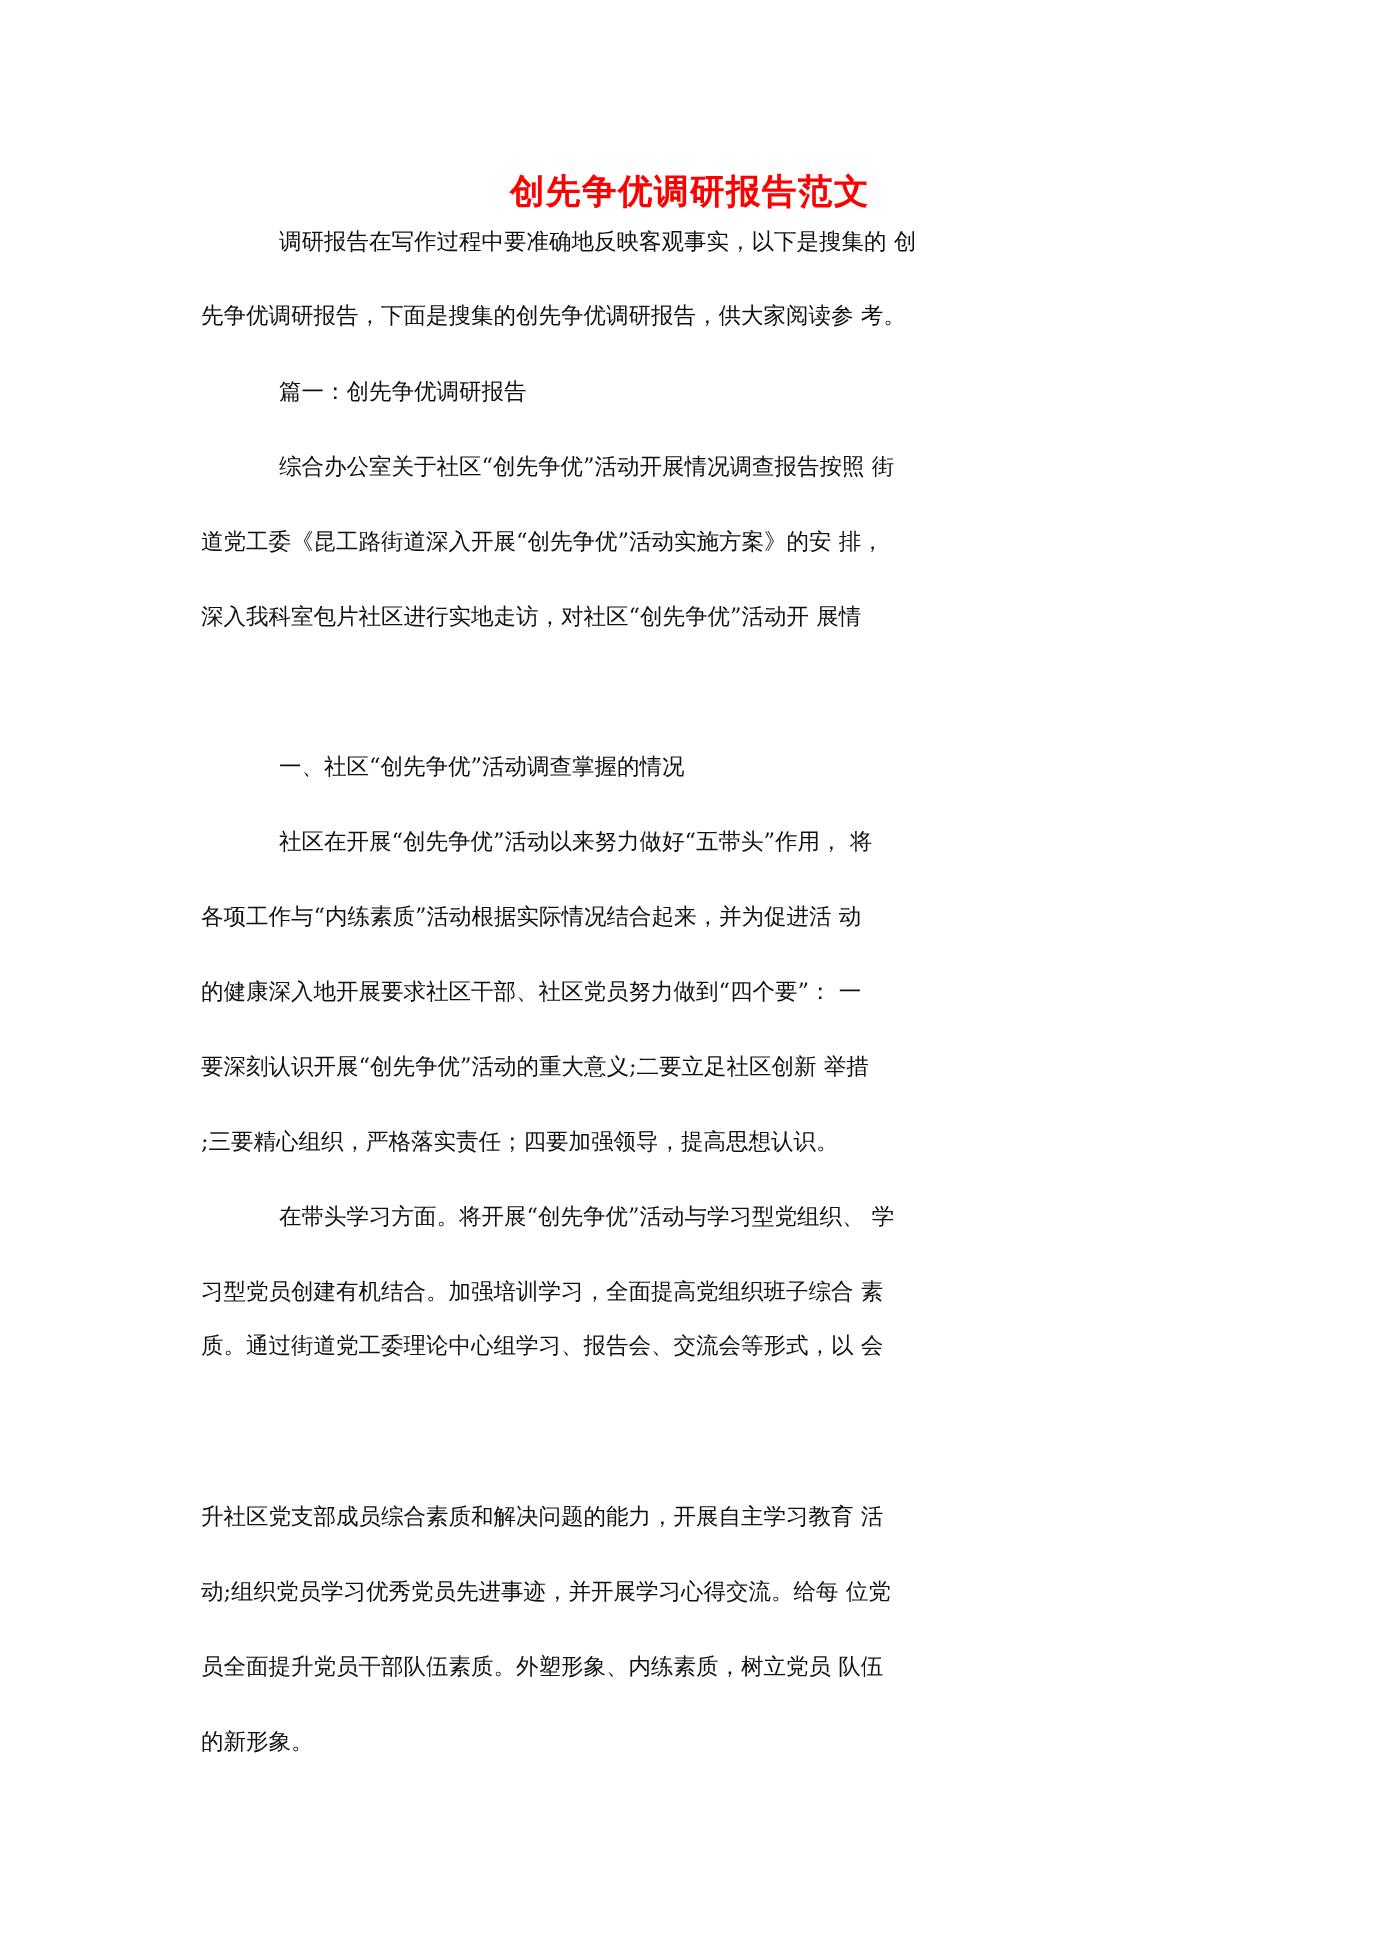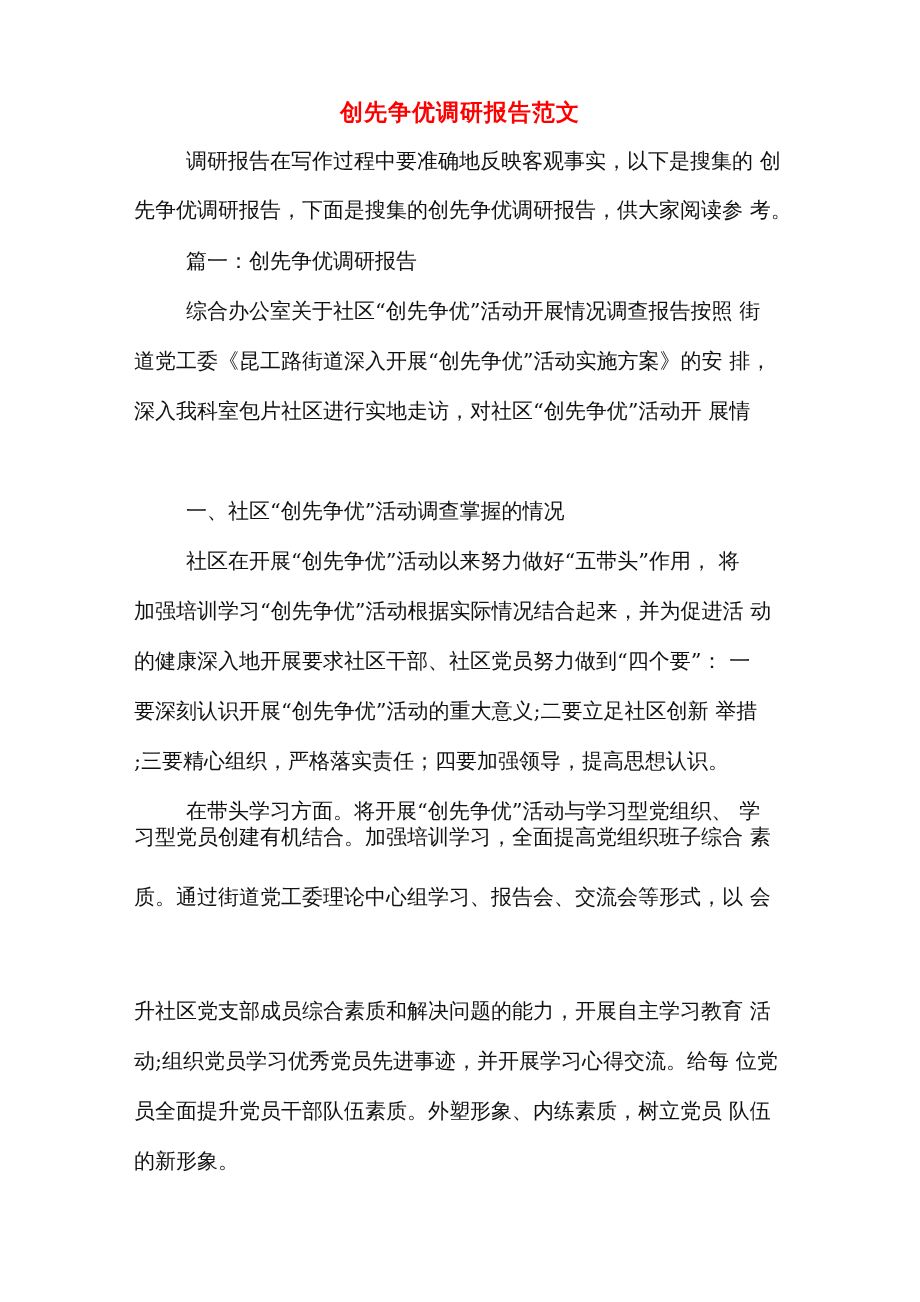--- a/index.html
+++ b/index.html
@@ -1,21 +1,21 @@
 <!DOCTYPE html>
 <html><head>
   <meta charset="utf-8">
   <style>
     html, body { margin: 0; padding: 0; background: #ffffff; }
     body { width: 920px; height: 1302px; position: relative; overflow: hidden;
            font-family: "DejaVu Serif", "Liberation Serif", serif; color: #111; }
     .page { position: absolute; left: 0; top: 0; width: 920px; height: 1302px; }
-    .title { position: absolute; left: 0; width: 920px; top: 97px; text-align: center;
+    .title { position: absolute; left: 0; width: 920px; top: 112px; text-align: center;
              color: #ff0000; font-size: 23px; font-weight: bold; letter-spacing: 1px; }
-    .line { position: absolute; left: 134px; width: 665px; font-size: 21px; white-space: nowrap;
+    .line { position: absolute; left: 134px; width: 665px; font-size: 15px; white-space: nowrap;
             line-height: 28px; }
     .indent { left: 186px; width: 613px; }
   </style>
 </head>
 <body>
 
 <div class="page">
   <div class="title">创先争优调研报告范文</div>
 
   <div class="line indent" style="top:147px">调研报告在写作过程中要准确地反映客观事实，以下是搜集的  创</div>
@@ -23,25 +23,25 @@
 
   <div class="line indent" style="top:247px">篇一：创先争优调研报告</div>
 
   <div class="line indent" style="top:297px">综合办公室关于社区“创先争优”活动开展情况调查报告按照  街</div>
   <div class="line" style="top:347px">道党工委《昆工路街道深入开展“创先争优”活动实施方案》的安  排，</div>
   <div class="line" style="top:397px">深入我科室包片社区进行实地走访，对社区“创先争优”活动开   展情</div>
 
   <div class="line indent" style="top:497px">一、社区“创先争优”活动调查掌握的情况</div>
 
   <div class="line indent" style="top:547px">社区在开展“创先争优”活动以来努力做好“五带头”作用，  将</div>
-  <div class="line" style="top:597px">加强培训学习“创先争优”活动根据实际情况结合起来，并为促进活   动</div>
+  <div class="line" style="top:597px">各项工作与“内练素质”活动根据实际情况结合起来，并为促进活   动</div>
   <div class="line" style="top:647px">的健康深入地开展要求社区干部、社区党员努力做到“四个要”：   一</div>
   <div class="line" style="top:697px">要深刻认识开展“创先争优”活动的重大意义;二要立足社区创新  举措</div>
   <div class="line" style="top:747px">;三要精心组织，严格落实责任；四要加强领导，提高思想认识。</div>
 
   <div class="line indent" style="top:797px">在带头学习方面。将开展“创先争优”活动与学习型党组织、  学</div>
-  <div class="line" style="top:823px">习型党员创建有机结合。加强培训学习，全面提高党组织班子综合   素</div>
+  <div class="line" style="top:847px">习型党员创建有机结合。加强培训学习，全面提高党组织班子综合   素</div>
   <div class="line" style="top:883px">质。通过街道党工委理论中心组学习、报告会、交流会等形式，以  会</div>
   <div class="line" style="top:997px">升社区党支部成员综合素质和解决问题的能力，开展自主学习教育   活</div>
   <div class="line" style="top:1047px">动;组织党员学习优秀党员先进事迹，并开展学习心得交流。给每  位党</div>
   <div class="line" style="top:1097px">员全面提升党员干部队伍素质。外塑形象、内练素质，树立党员  队伍</div>
   <div class="line" style="top:1147px">的新形象。</div>
 </div>
 
 </body></html>

